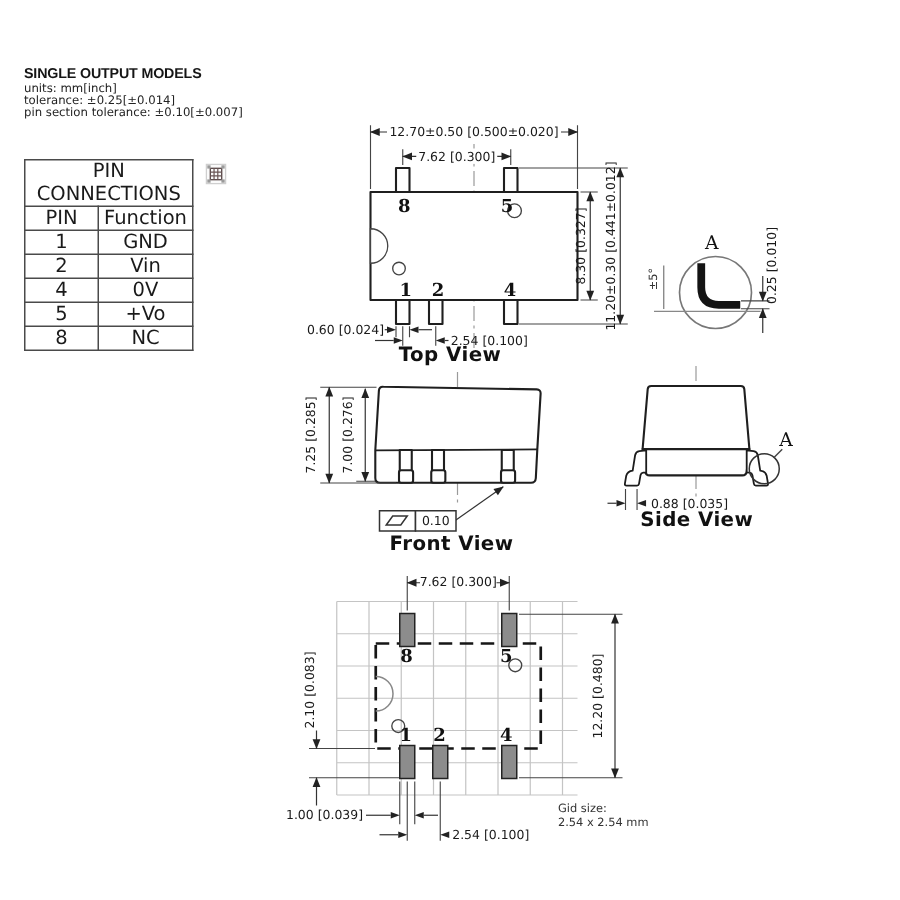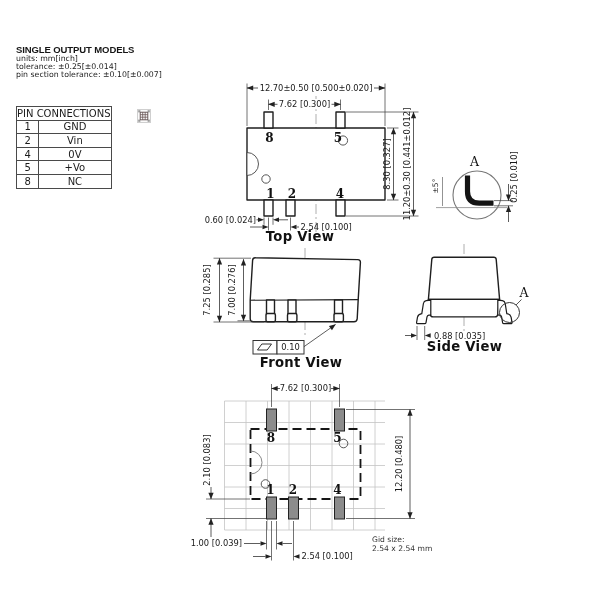--- a/index.html
+++ b/index.html
@@ -3,21 +3,21 @@
 <meta charset="utf-8">
 <style>
   html,body{margin:0;padding:0;background:#fff;}
   .canvas{position:relative;width:600px;height:600px;background:#fff;overflow:hidden;
           font-family:"DejaVu Sans",sans-serif;}
   .hdr{position:absolute;left:16px;top:44px;color:#1d1d1d;}
   .hdr .title{font-family:"Liberation Sans",sans-serif;font-weight:bold;font-size:9.5px;
               letter-spacing:-.1px;color:#151515;}
   .hdr .sub{font-size:7.8px;line-height:8px;margin-top:0;color:#222;}
   table.pintab{position:absolute;left:16px;top:106px;border-collapse:collapse;
-               font-size:10px;color:#1a1a1a;background:#fff;}
+               font-size:13px;color:#1a1a1a;background:#fff;}
   table.pintab td,table.pintab th{border:1px solid #4a4a4a;padding:0;text-align:center;
                height:12.6px;font-weight:normal;}
   table.pintab .c1{width:48px;} table.pintab .c2{width:62px;}
   .gicon{position:absolute;left:137px;top:109px;width:14px;height:14px;}
   svg.draw{position:absolute;left:0;top:0;}
   .dim{font-size:8.3px;fill:#1a1a1a;}
   .note{font-size:7.6px;fill:#333;}
   .vlabel{font-size:13.2px;font-weight:bold;fill:#111;letter-spacing:.3px;}
   .pinnum{font-family:"DejaVu Serif",serif;font-size:12px;font-weight:bold;fill:#111;}
   .serifA{font-family:"DejaVu Serif",serif;font-size:12.5px;fill:#111;}
@@ -44,20 +44,24 @@
     <div class="sub">tolerance: ±0.25[±0.014]</div>
     <div class="sub">pin section tolerance: ±0.10[±0.007]</div>
   </div>
 
   <table class="pintab">
     <tbody>
         <tr>
           <th colspan="2">PIN CONNECTIONS</th>
         </tr>
     <tr>
+      <td class="c1">PIN</td>
+      <td class="c2">Function</td>
+    </tr>
+    <tr>
       <td>1</td>
       <td>GND</td>
     </tr>
     <tr>
       <td>2</td>
       <td>Vin</td>
     </tr>
     <tr>
       <td>4</td>
       <td>0V</td>

